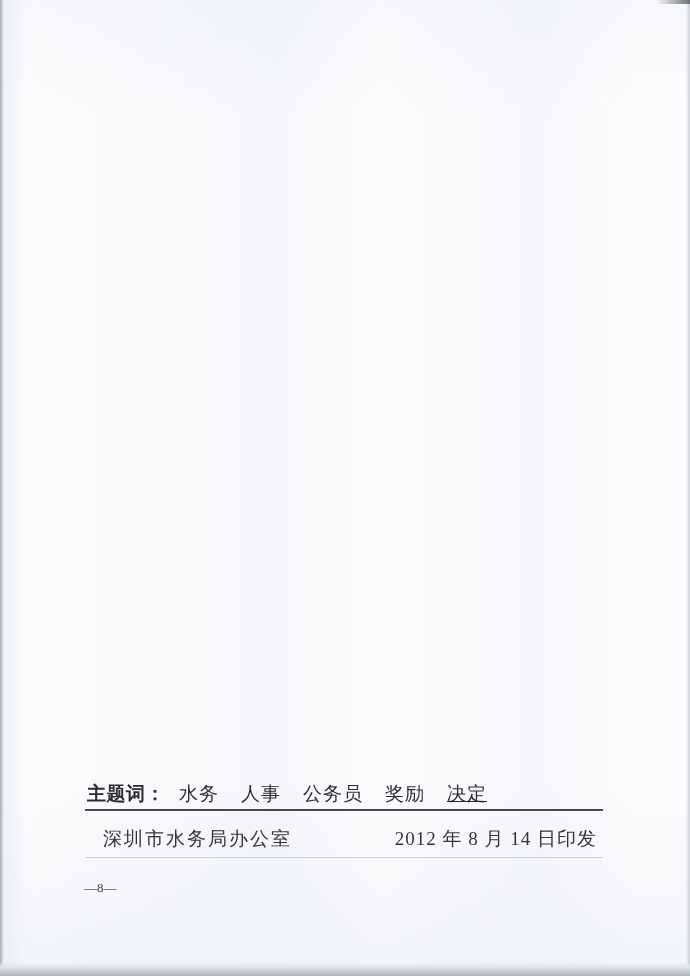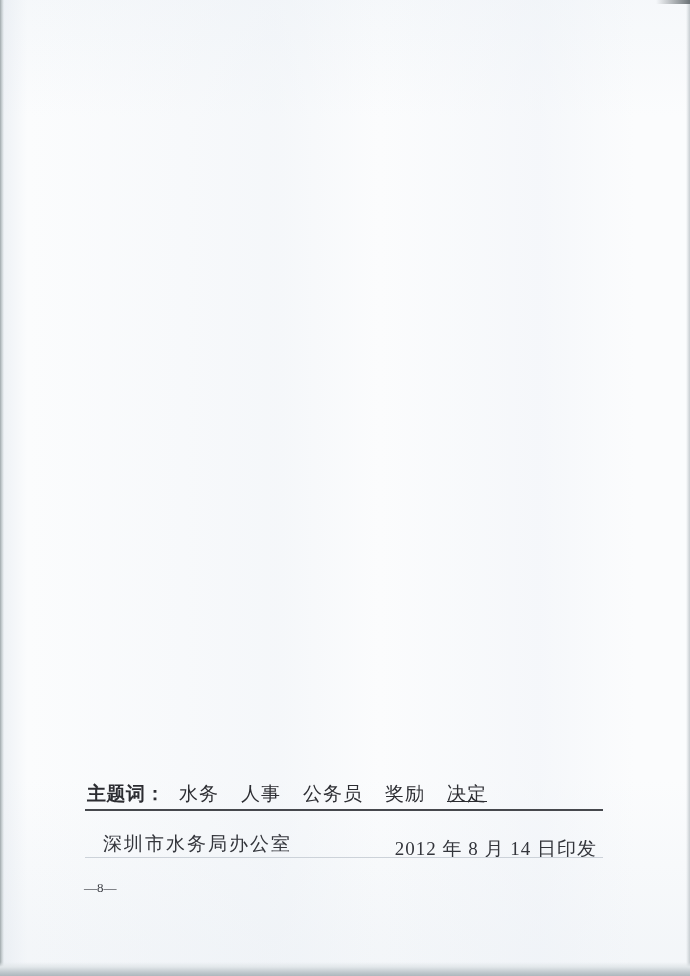--- a/index.html
+++ b/index.html
@@ -89,32 +89,31 @@
     width: 518px; height: 2px;
     background: #46484d;
   }
 
   .publisher-row {
     position: absolute;
     left: 103px; top: 827px;
     width: 494px;
     display: flex;
     justify-content: space-between;
-    align-items: center;
+    align-items: flex-end;
     color: #33353b;
     font-size: 19px;
     line-height: 24px;
     white-space: nowrap;
   }
   .publisher {
     letter-spacing: 2px;
   }
   .print-date {
     letter-spacing: 1px;
-    margin-top: 10px;
   }
 
   .rule-faint {
     position: absolute;
     left: 85px; top: 857px;
     width: 518px; height: 1px;
     background: #ccd2d9;
   }
 
   .page-number {

